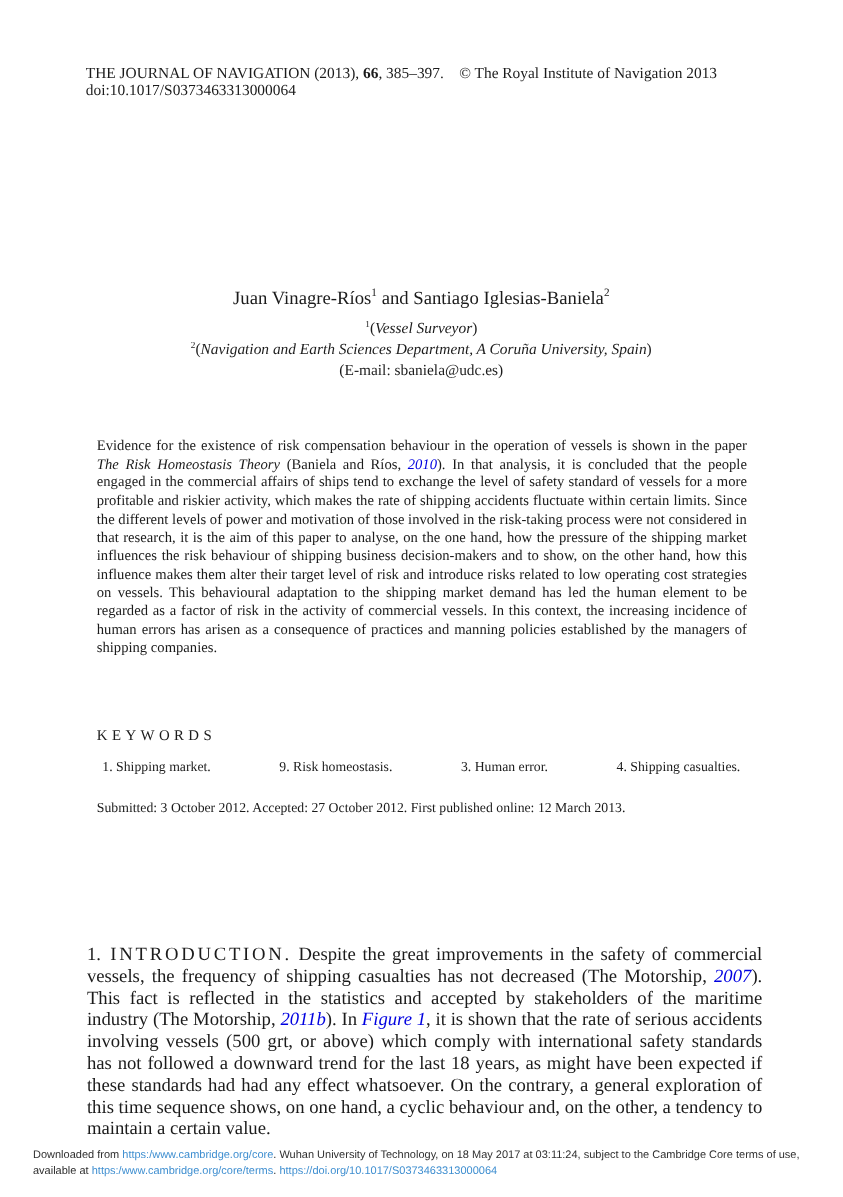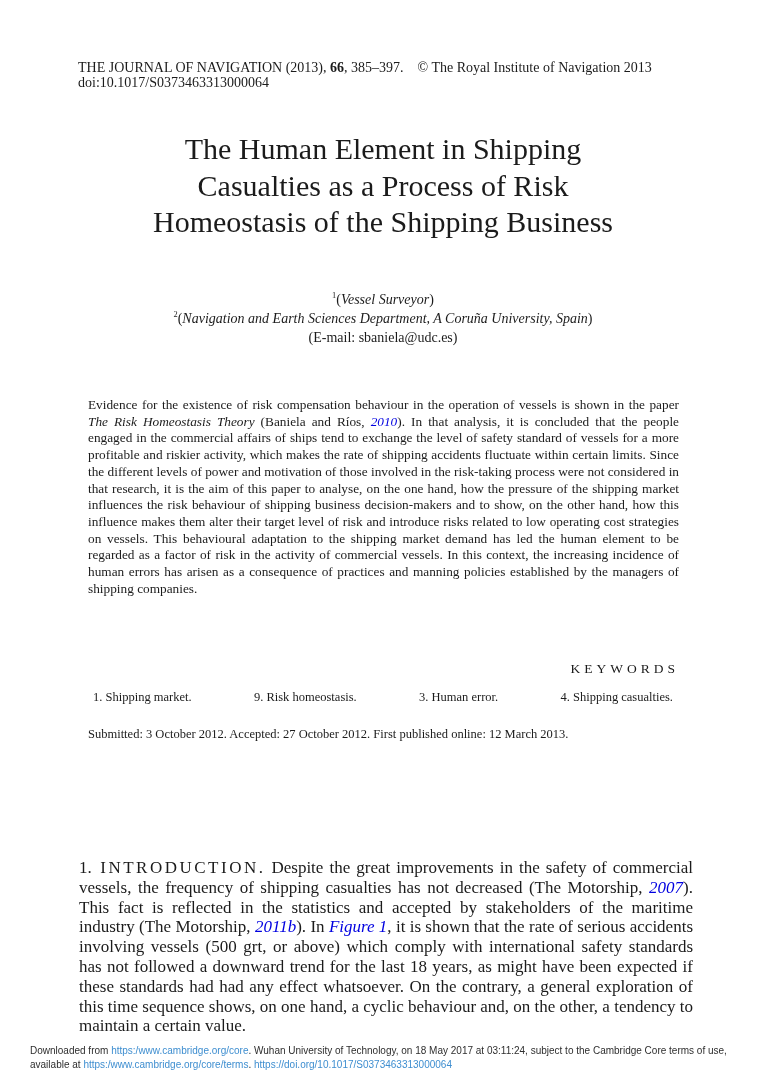--- a/index.html
+++ b/index.html
@@ -41,21 +41,21 @@
   .abstract {
     position: absolute;
     left: 88px; top: 397px; width: 591px;
     margin: 0;
     font-size: 13.3px; line-height: 16.7px;
     text-align: justify;
   }
   .kw-heading {
     position: absolute;
     left: 88px; top: 661px; width: 591px;
-    text-align: right;
+    text-align: left;
     font-size: 13.5px;
     letter-spacing: 4px;
   }
   .kw-row {
     position: absolute;
     left: 93px; top: 690px; width: 580px;
     display: flex;
     justify-content: space-between;
     font-size: 12.5px;
   }
@@ -88,26 +88,22 @@
 </head>
 <body>
 
 <div class="page">
 
   <header class="jheader">
     <div><span>THE JOURNAL OF NAVIGATION (2013), </span><span class="seg-b">66</span><span>, 385–397.  </span><span>© The Royal Institute of Navigation 2013</span></div>
     <div>doi:10.1017/S0373463313000064</div>
   </header>
 
-  <h1 class="paper-title">
-    <div>The Human Element in Shipping</div>
-    <div>Casualties as a Process of Risk</div>
-    <div>Homeostasis of the Shipping Business</div>
-  </h1>
 
+  <div class="authors"><span>Juan Vinagre-Ríos</span><sup>1</sup><span> and Santiago Iglesias-Baniela</span><sup>2</sup></div>
 
   <div class="affiliations">
     <div><sup>1</sup><span>(</span><span class="seg-i">Vessel Surveyor</span><span>)</span></div>
     <div><sup>2</sup><span>(</span><span class="seg-i">Navigation and Earth Sciences Department, A Coruña University, Spain</span><span>)</span></div>
     <div><span>(E-mail: sbaniela@udc.es)</span></div>
   </div>
 
   <p class="abstract"><span>Evidence for the existence of risk compensation behaviour in the operation of vessels is shown in the paper </span><span class="seg-i">The Risk Homeostasis Theory</span><span> (Baniela and Ríos, </span><a class="seg-link">2010</a><span>). In that analysis, it is concluded that the people engaged in the commercial affairs of ships tend to exchange the level of safety standard of vessels for a more profitable and riskier activity, which makes the rate of shipping accidents fluctuate within certain limits. Since the different levels of power and motivation of those involved in the risk-taking process were not considered in that research, it is the aim of this paper to analyse, on the one hand, how the pressure of the shipping market influences the risk behaviour of shipping business decision-makers and to show, on the other hand, how this influence makes them alter their target level of risk and introduce risks related to low operating cost strategies on vessels. This behavioural adaptation to the shipping market demand has led the human element to be regarded as a factor of risk in the activity of commercial vessels. In this context, the increasing incidence of human errors has arisen as a consequence of practices and manning policies established by the managers of shipping companies.</span></p>
 
   <div class="kw-heading">KEYWORDS</div>

